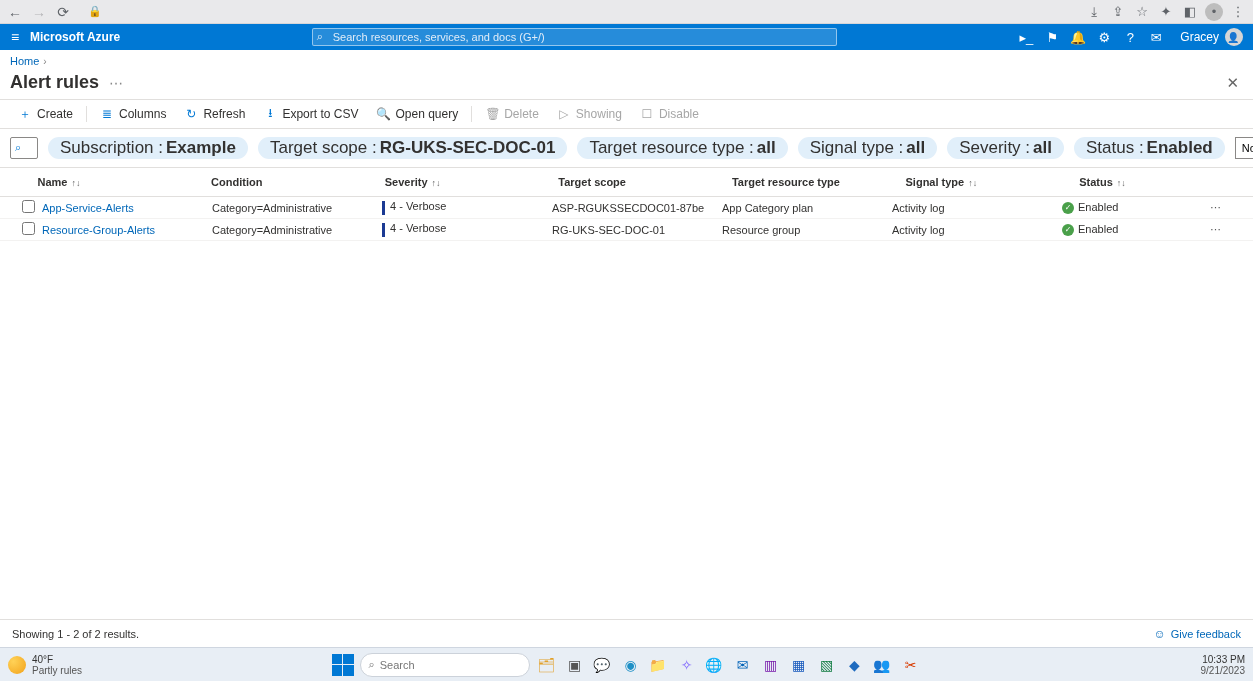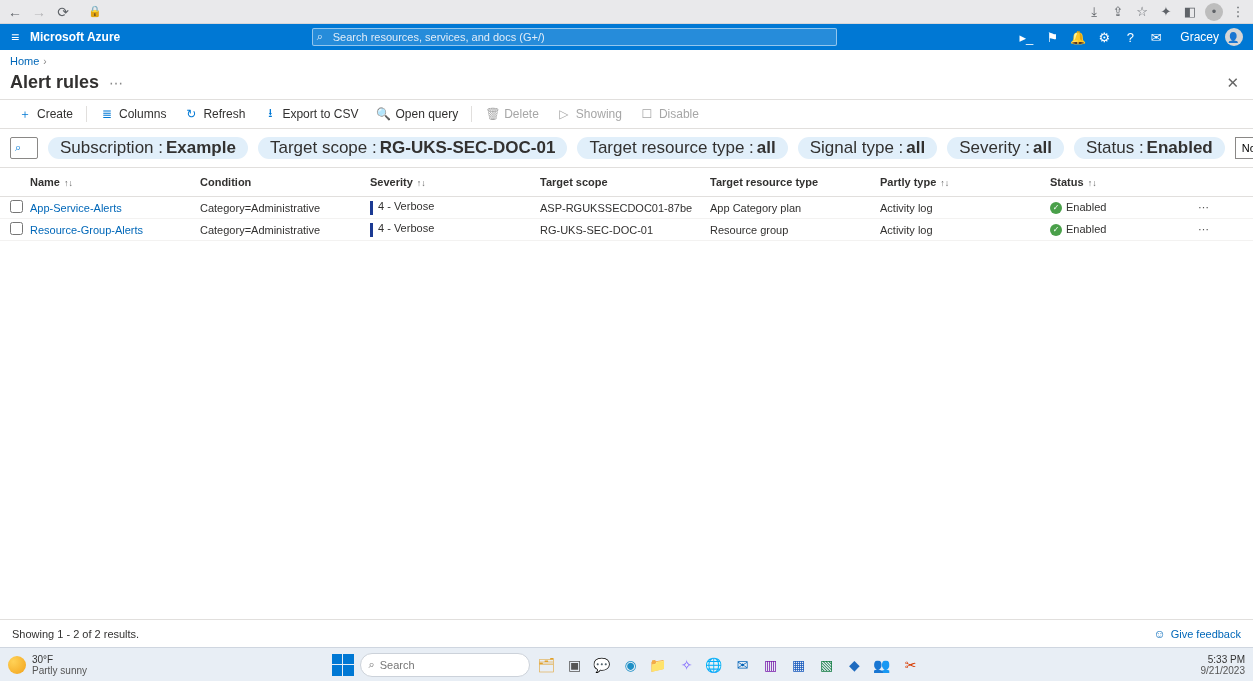--- a/index.html
+++ b/index.html
@@ -62,32 +62,32 @@
   .filter-row .search-field input { width:100%; height:22px; border:1px solid #8a8886; font-size:11px; padding:0 6px 0 20px; border-radius:2px;}
   .filter-row .search-field .sic { position:absolute; left:5px; top:4px; font-size:11px; color:#0078d4;}
   .pill { height:22px; background:#e1effa; border-radius:11px; display:inline-flex; align-items:center; padding:0 12px; font-size:17px; color:#323130; cursor:pointer; white-space:nowrap;}
   .pill .lbl { color:#323130;}
   .pill .val { font-weight:600; margin-left:3px;}
   .filter-row .right-col { margin-left:auto;}
   .group-dd { height:22px; width:116px; border:1px solid #8a8886; font-size:11px; padding:0 20px 0 6px; display:flex; align-items:center; position:relative; cursor:pointer;}
   .group-dd .chev { position:absolute; right:6px; top:4px; font-size:10px; color:#666;}
 
   
-  .table-head { height:30px; border-top:1px solid #e1dfdd; border-bottom:1px solid #e1dfdd; display:flex; align-items:center; font-size:11px; color:#323130; font-weight:600; padding:0 10px;}
+  .table-head { height:30px; border-top:1px solid #e1dfdd; border-bottom:1px solid #e1dfdd; display:flex; align-items:center; font-size:11px; color:#323130; font-weight:600; padding:0 10px;gap:8px;}
   .cell-chk { width:20px; }
   .cell-name { width:170px; }
   .cell-cond { width:170px; }
   .cell-sev  { width:170px; }
   .cell-scope{ width:170px; }
   .cell-rtype{ width:170px; }
   .cell-sig  { width:170px; }
   .cell-stat { width:130px; }
   .cell-more { width:30px; text-align:right;}
   .sort { font-size:9px; color:#666; margin-left:4px;}
-  .table-row { height:22px; border-bottom:1px solid #f3f2f1; display:flex; align-items:center; font-size:11px; color:#323130; padding:0 10px;}
+  .table-row { height:22px; border-bottom:1px solid #f3f2f1; display:flex; align-items:center; font-size:11px; color:#323130; padding:0 22px;}
   .table-row .cell-name a { color:#0067b8; text-decoration:none; cursor:pointer;}
   .sev-bar { display:inline-block; width:3px; height:14px; background:#1b3a93; margin-right:5px; vertical-align:middle;}
   .status-ic { display:inline-block; width:12px; height:12px; border-radius:50%; background:#4aa04a; color:#fff; font-size:8px; line-height:12px; text-align:center; margin-right:4px; vertical-align:middle;}
   input[type=checkbox]{ width:13px; height:13px; cursor:pointer;}
   .more-dots { cursor:pointer; color:#555; letter-spacing:1px;}
 
   
   .results-footer { position:absolute; bottom:34px; left:0; right:0; height:28px; border-top:1px solid #e1dfdd; display:flex; align-items:center; padding:0 12px; font-size:11px; color:#323130; background:#fff;}
   .results-footer .fb { margin-left:auto; display:flex; align-items:center; gap:5px; color:#0067b8; cursor:pointer;}
   .fb-ic { color:#0067b8; font-size:12px;}
@@ -237,21 +237,21 @@
   </div>
 </div>
 
 <div class="table-head">
   <div class="cell-chk"></div>
   <div class="cell-name"><span>Name</span><span class="sort">↑↓</span></div>
   <div class="cell-cond">Condition</div>
   <div class="cell-sev"><span>Severity</span><span class="sort">↑↓</span></div>
   <div class="cell-scope">Target scope</div>
   <div class="cell-rtype">Target resource type</div>
-  <div class="cell-sig"><span>Partly type</span><span class="sort">↑↓</span></div>
+  <div class="cell-sig"><span>Signal type</span><span class="sort">↑↓</span></div>
   <div class="cell-stat"><span>Status</span><span class="sort">↑↓</span></div>
   <div class="cell-more"></div>
 </div>
 
 <div id="rows-container">
     <div class="table-row">
       <div class="cell-chk"><input type="checkbox" style=""></div>
       <div class="cell-name"><a>App-Service-Alerts</a></div>
       <div class="cell-cond">Category=Administrative</div>
       <div class="cell-sev"><span class="sev-bar"></span>4 - Verbose</div>
@@ -279,22 +279,22 @@
   <div class="fb">
     <span class="fb-ic">☺</span>
     <span>Give feedback</span>
   </div>
 </div>
 
 <div class="taskbar">
   <div class="weather">
     <span class="wic"></span>
     <div>
-      <div>30°F</div>
-      <div class="lh">Partly sunny</div>
+      <div>40°F</div>
+      <div class="lh">Partly rules</div>
     </div>
   </div>
   <div class="center">
     <div class="win-logo">
         <span></span>
         <span></span>
         <span></span>
         <span></span>
       </div>
     <div class="tb-search">
@@ -310,16 +310,16 @@
     <span class="app-ic">🌐</span>
     <span class="app-ic" style="color:#0364b8">✉</span>
     <span class="app-ic" style="color:#7719aa">▥</span>
     <span class="app-ic" style="color:#185abd">▦</span>
     <span class="app-ic" style="color:#107c41">▧</span>
     <span class="app-ic" style="color:#1f6bbf">◆</span>
     <span class="app-ic" style="color:#5059c9">👥</span>
     <span class="app-ic" style="color:#d83b01">✂</span>
   </div>
   <div class="clock">
-    <div>5:33 PM</div>
+    <div>10:33 PM</div>
     <div class="lh">9/21/2023</div>
   </div>
 </div>
 
 </body></html>

